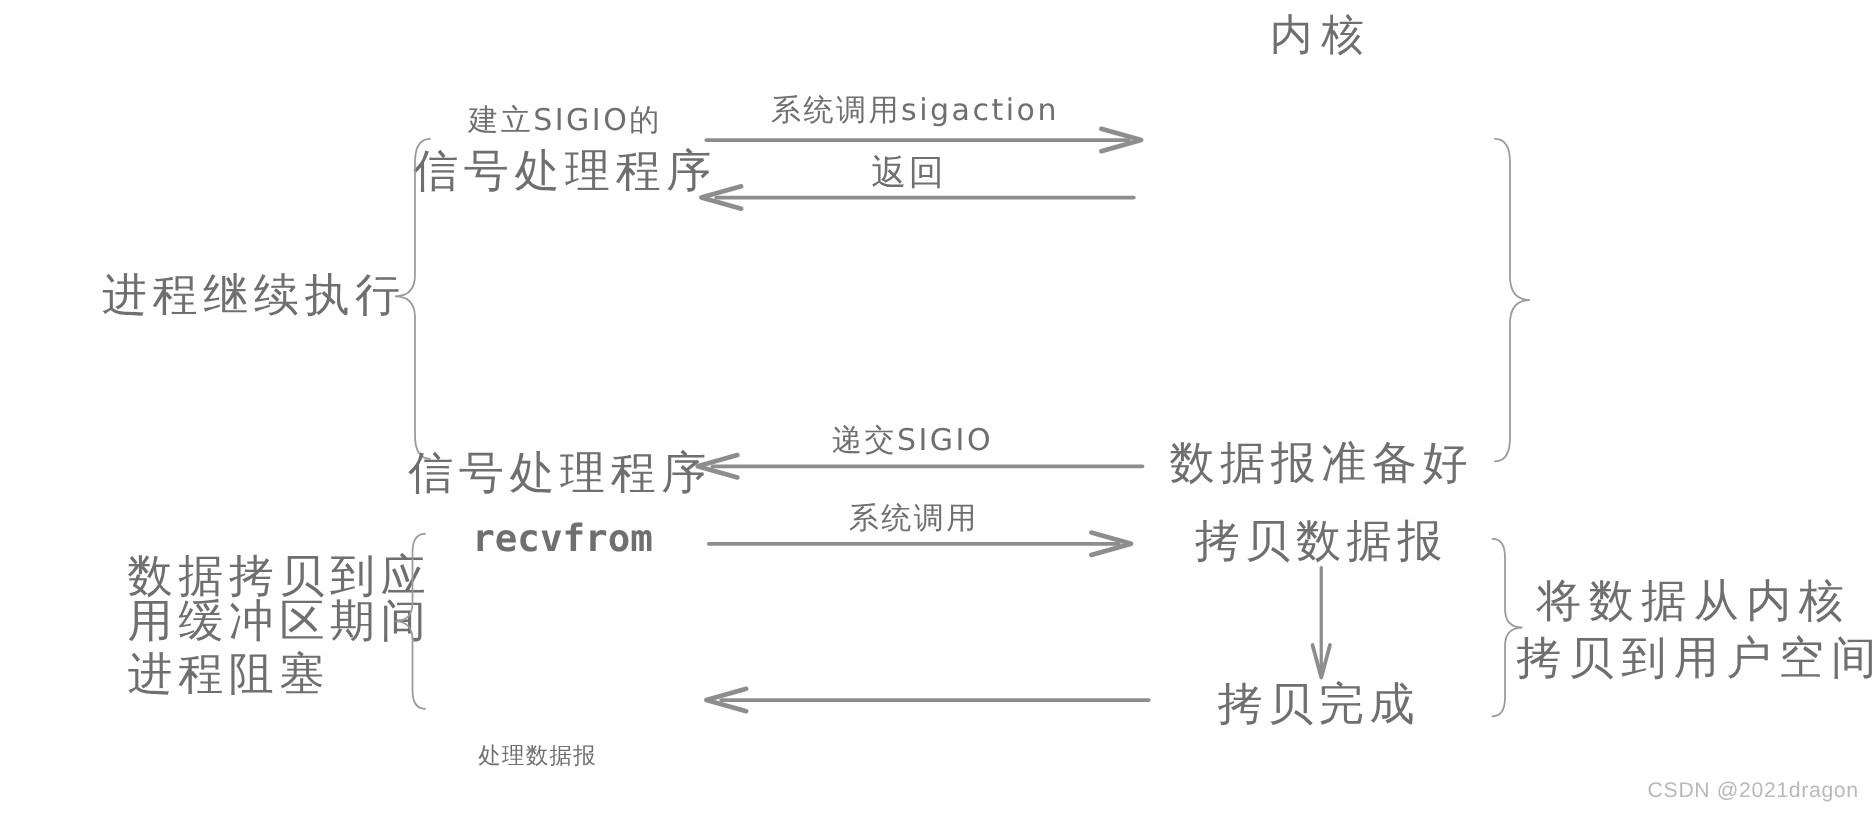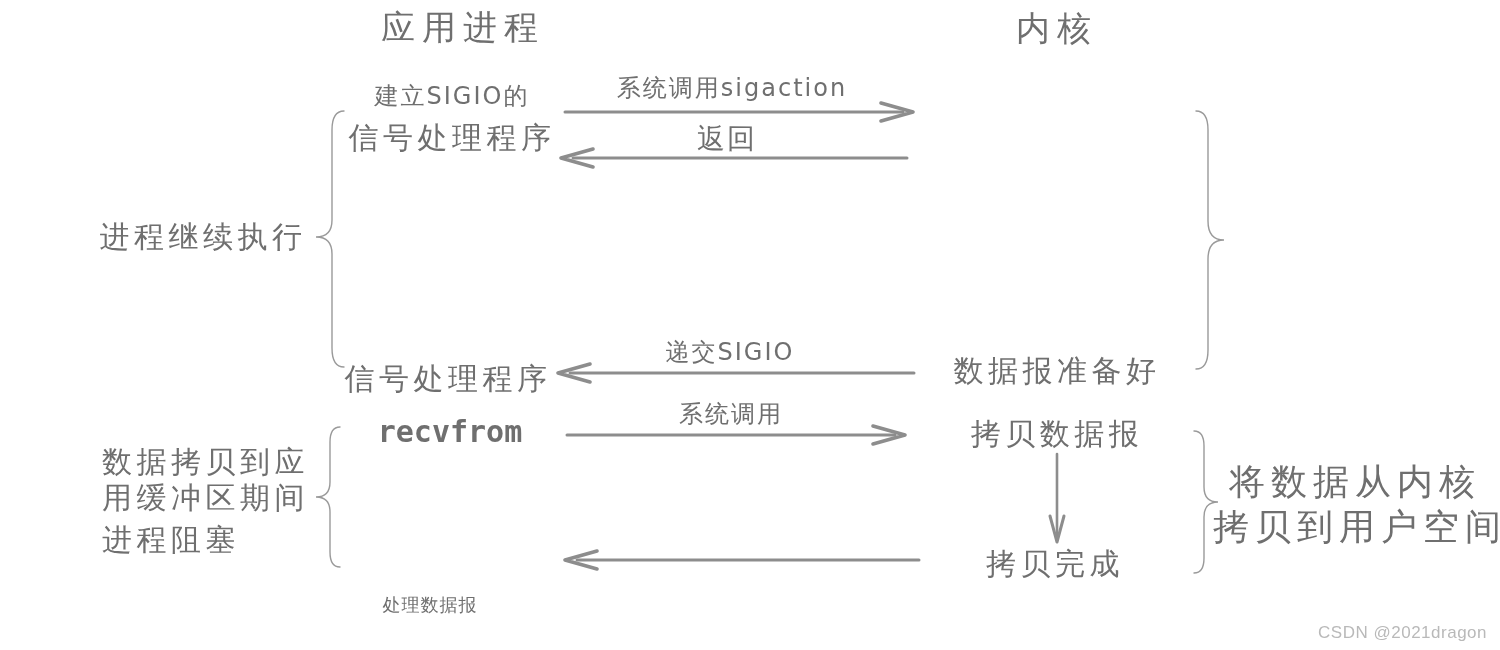--- a/index.html
+++ b/index.html
@@ -8,39 +8,38 @@
     overflow:hidden;
     font-family:"DejaVu Sans","Liberation Sans",sans-serif;
     color:#6f6f6f;
   }
   .lbl {
     position:absolute; transform:translate(-50%,-50%);
     white-space:nowrap; color:#6f6f6f; line-height:1;
   }
   .lbl-left { transform:translate(0,-50%); }
   .t34 { font-size:34px; letter-spacing:7px; }
-  .t30 { font-size:30px; letter-spacing:4.5px; }
+  .t30 { font-size:36px; letter-spacing:4.5px; }
   .t30s { font-size:24px; letter-spacing:2px; }
   .t31 { font-size:36px; letter-spacing:6px; }
   .t28 { font-size:28px; letter-spacing:2px; }
   .t27 { font-size:18px; letter-spacing:1px; }
   .mono { font-family:"DejaVu Sans Mono","Liberation Mono",monospace; font-weight:bold; letter-spacing:0; }
   .wm { font-size:17px; color:#b9b9b9; letter-spacing:0.5px;
         font-family:"Liberation Sans","DejaVu Sans",sans-serif; }
   svg.abs { position:absolute; overflow:visible; }
   .shaft { stroke:#8d8d8d; stroke-width:3; fill:none; stroke-linecap:round; }
   .head  { stroke:#8d8d8d; stroke-width:3.6; fill:none; stroke-linecap:round; stroke-linejoin:round; }
   .brace { stroke:#9a9a9a; stroke-width:1.4; fill:none; stroke-linecap:round; }
 </style>
 </head>
 <body>
 
 <div class="stage">
 
-  <div class="lbl t34" style="left:463px; top:27px;">应用进程</div>
   <div class="lbl t34" style="left:1057px; top:28px;">内核</div>
 
   <div class="lbl t30s" style="left:452px; top:96px;">建立SIGIO的</div>
   <div class="lbl t30" style="left:452px; top:138px;">信号处理程序</div>
 
   <div class="lbl t30s" style="left:732px; top:88px;">系统调用sigaction</div>
   <svg class="abs" style="left:563px; top:99px;" width="354" height="26">
     <path class="shaft" d="M2 13 H340"></path>
     <path class="head" d="M318 4 L350 13 L318 22"></path>
   </svg>

